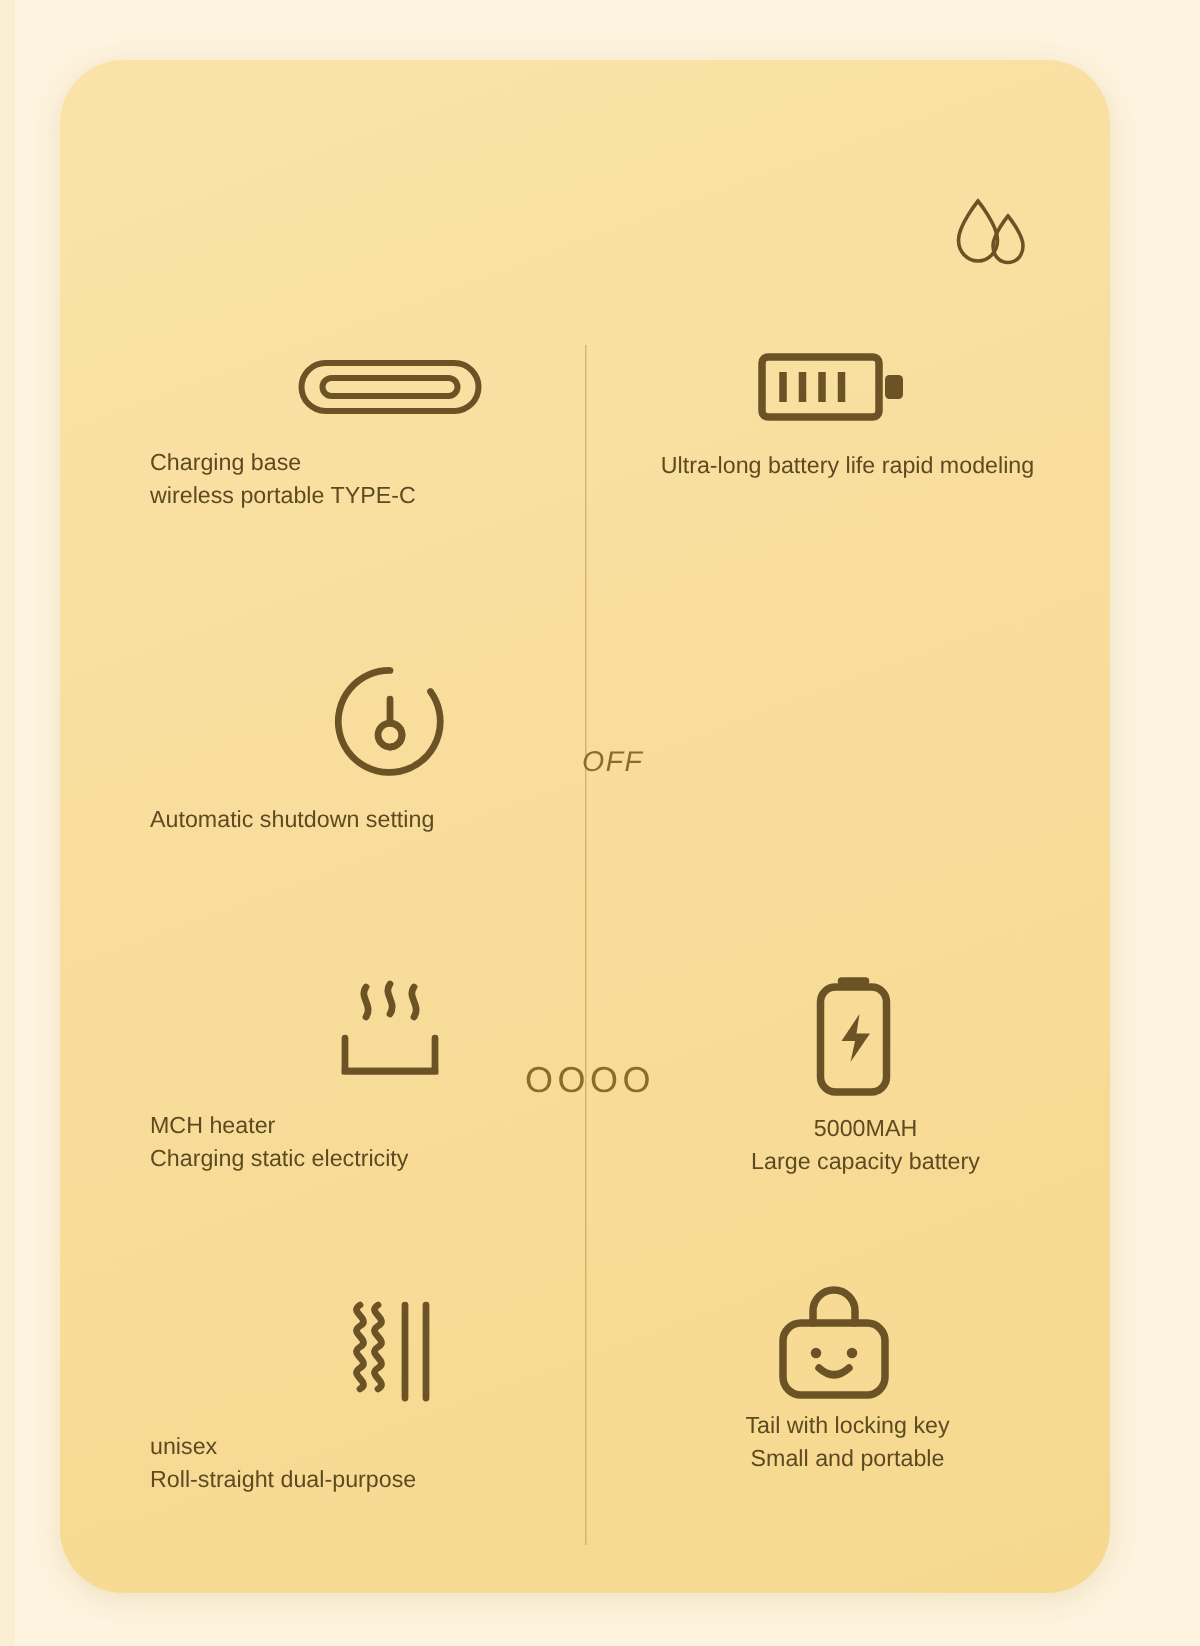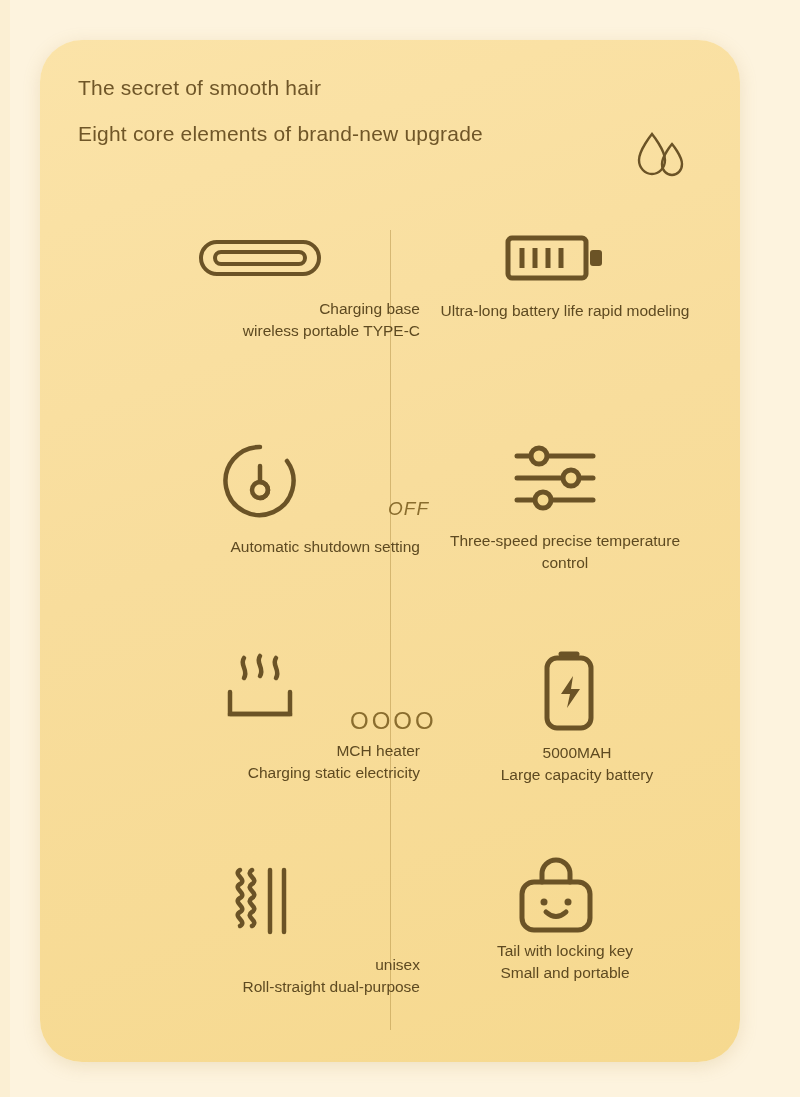--- a/index.html
+++ b/index.html
@@ -99,34 +99,30 @@
   #f-shutdown   { left: 60px;  top: 398px; width: 320px; }
   #f-mch        { left: 60px;  top: 608px; width: 320px; }
   #f-unisex     { left: 60px;  top: 824px; width: 320px; }
   
   #f-battery    { left: 352px; top: 186px; width: 330px; }
   #f-speed      { left: 352px; top: 398px; width: 330px; }
   #f-capacity   { left: 352px; top: 604px; width: 330px; padding-left: 12px; }
   #f-portable   { left: 352px; top: 812px; width: 330px; }
 
   .icon-wrap { display:flex; justify-content:center; }
-  .lbl-center { text-align:right; }
+  .lbl-center { text-align:left; }
   .lbl-left   { text-align:center;margin-left:16px; }
 </style>
 </head>
 <body>
 
 <div class="left-strip"></div>
 
 <div class="card">
 
-  <div class="headings">
-    <div class="title-1">The secret of smooth hair</div>
-    <div class="title-2">Eight core elements of brand-new upgrade</div>
-  </div>
 
   <div class="drops">
     <svg width="74" height="74" viewBox="0 0 74 74" fill="none" stroke="#6b5326" stroke-width="2.4">
       <path d="M30 12 C30 12 17 28 17 38 C17 46 23 52 30 52 C37 52 43 46 43 38 C43 28 30 12 30 12 Z"></path>
       <path d="M50 22 C50 22 40 34 40 42 C40 48.5 44.6 53 50 53 C55.4 53 60 48.5 60 42 C60 34 50 22 50 22 Z"></path>
     </svg>
   </div>
 
   <div class="divider"></div>
 
@@ -198,36 +194,20 @@
         <rect x="6" y="12" width="78" height="40" rx="4"></rect>
         <rect x="88" y="24" width="12" height="16" rx="3" fill="#6b5326" stroke="none"></rect>
         <path d="M20 22 v20 M33 22 v20 M46 22 v20 M59 22 v20" stroke-width="5"></path>
       </svg>
     </div>
     <div class="label lbl-left" style="margin-top:10px;">
       <div>Ultra-long battery life rapid modeling</div>
     </div>
   </div>
 
-  <div class="feature" id="f-speed">
-    <div class="icon-wrap">
-      <svg width="96" height="82" viewBox="0 0 96 82" fill="none" stroke="#6b5326" stroke-width="5" stroke-linecap="round">
-        <path d="M8 18 h76"></path>
-        <path d="M8 40 h76"></path>
-        <path d="M8 62 h76"></path>
-        <circle cx="30" cy="18" r="8" fill="#f6d98f"></circle>
-        <circle cx="62" cy="40" r="8" fill="#f6d98f"></circle>
-        <circle cx="34" cy="62" r="8" fill="#f6d98f"></circle>
-      </svg>
-    </div>
-    <div class="label lbl-left" style="margin-top:10px;">
-      <div>Three-speed precise temperature</div>
-      <div>control</div>
-    </div>
-  </div>
 
   <div class="feature" id="f-capacity">
     <div class="icon-wrap">
       <svg width="72" height="92" viewBox="0 0 72 92" fill="none" stroke="#6b5326" stroke-width="5">
         <rect x="14" y="14" width="44" height="70" rx="10"></rect>
         <path d="M28 10 h16" stroke-linecap="round"></path>
         <path d="M40 32 l-12 18 h9 l-3 14 13 -19 h-9 z" fill="#6b5326" stroke="none"></path>
       </svg>
     </div>
     <div class="label lbl-left" style="margin-top:6px;">

